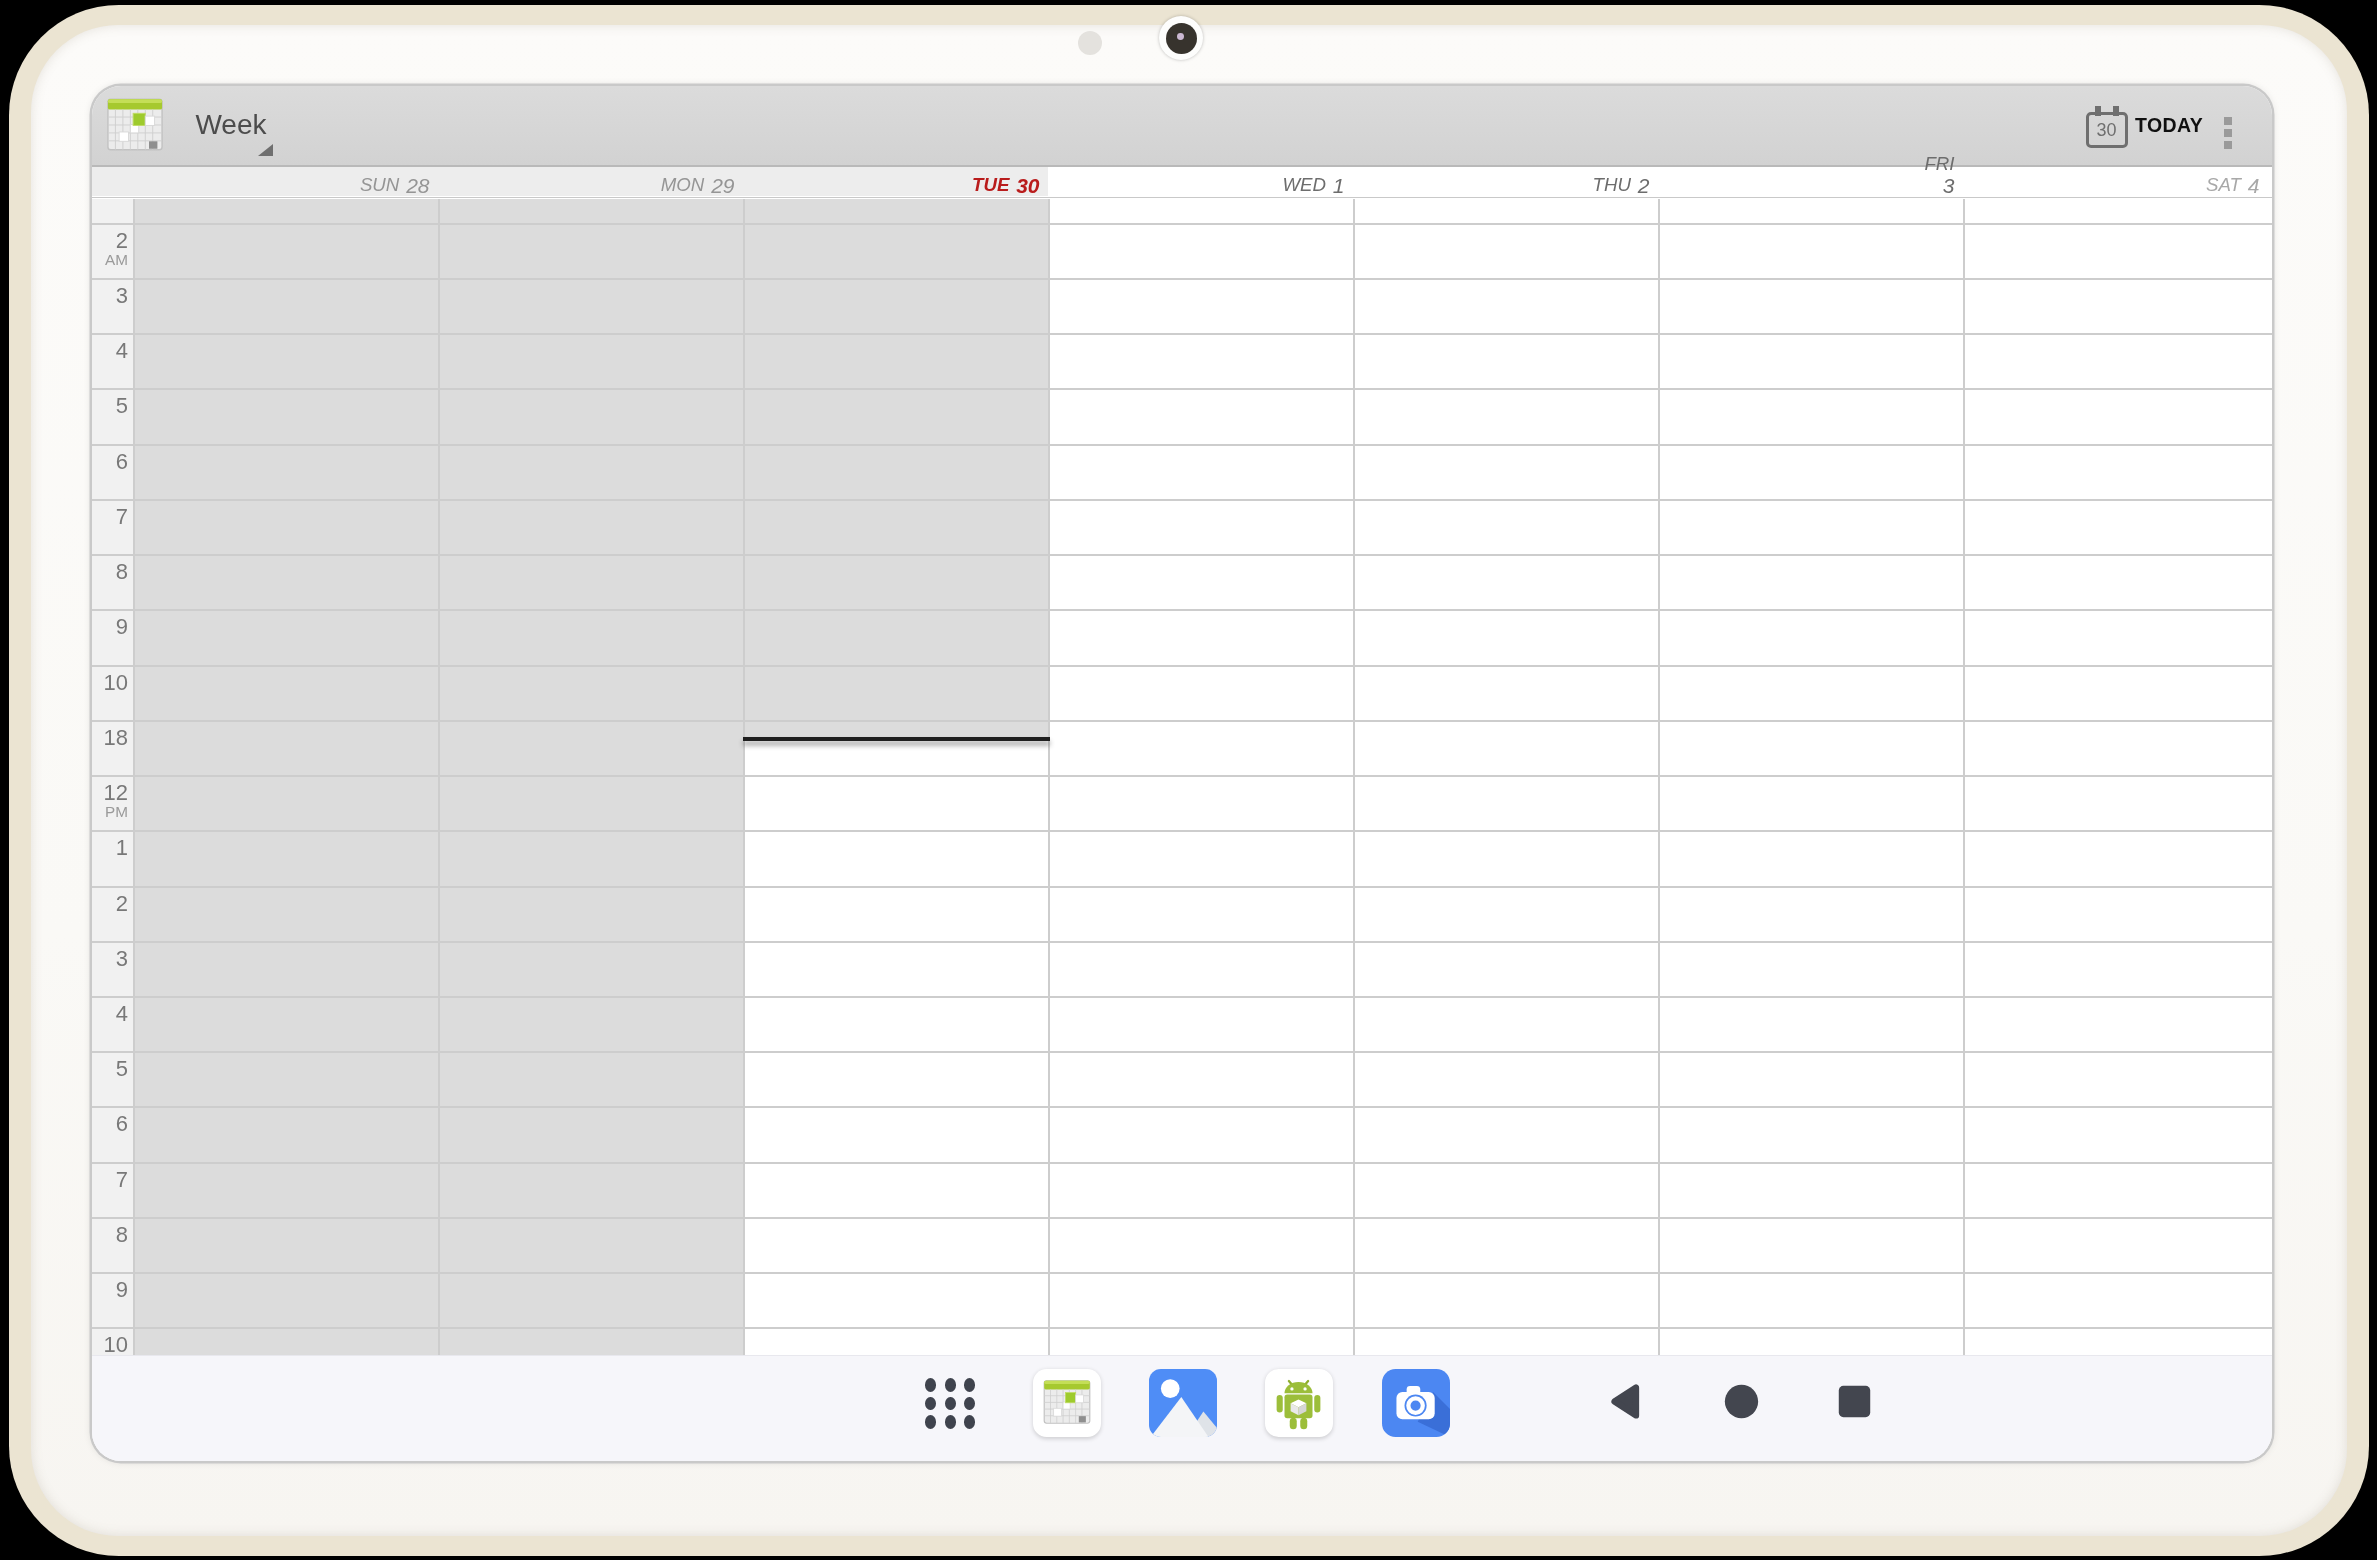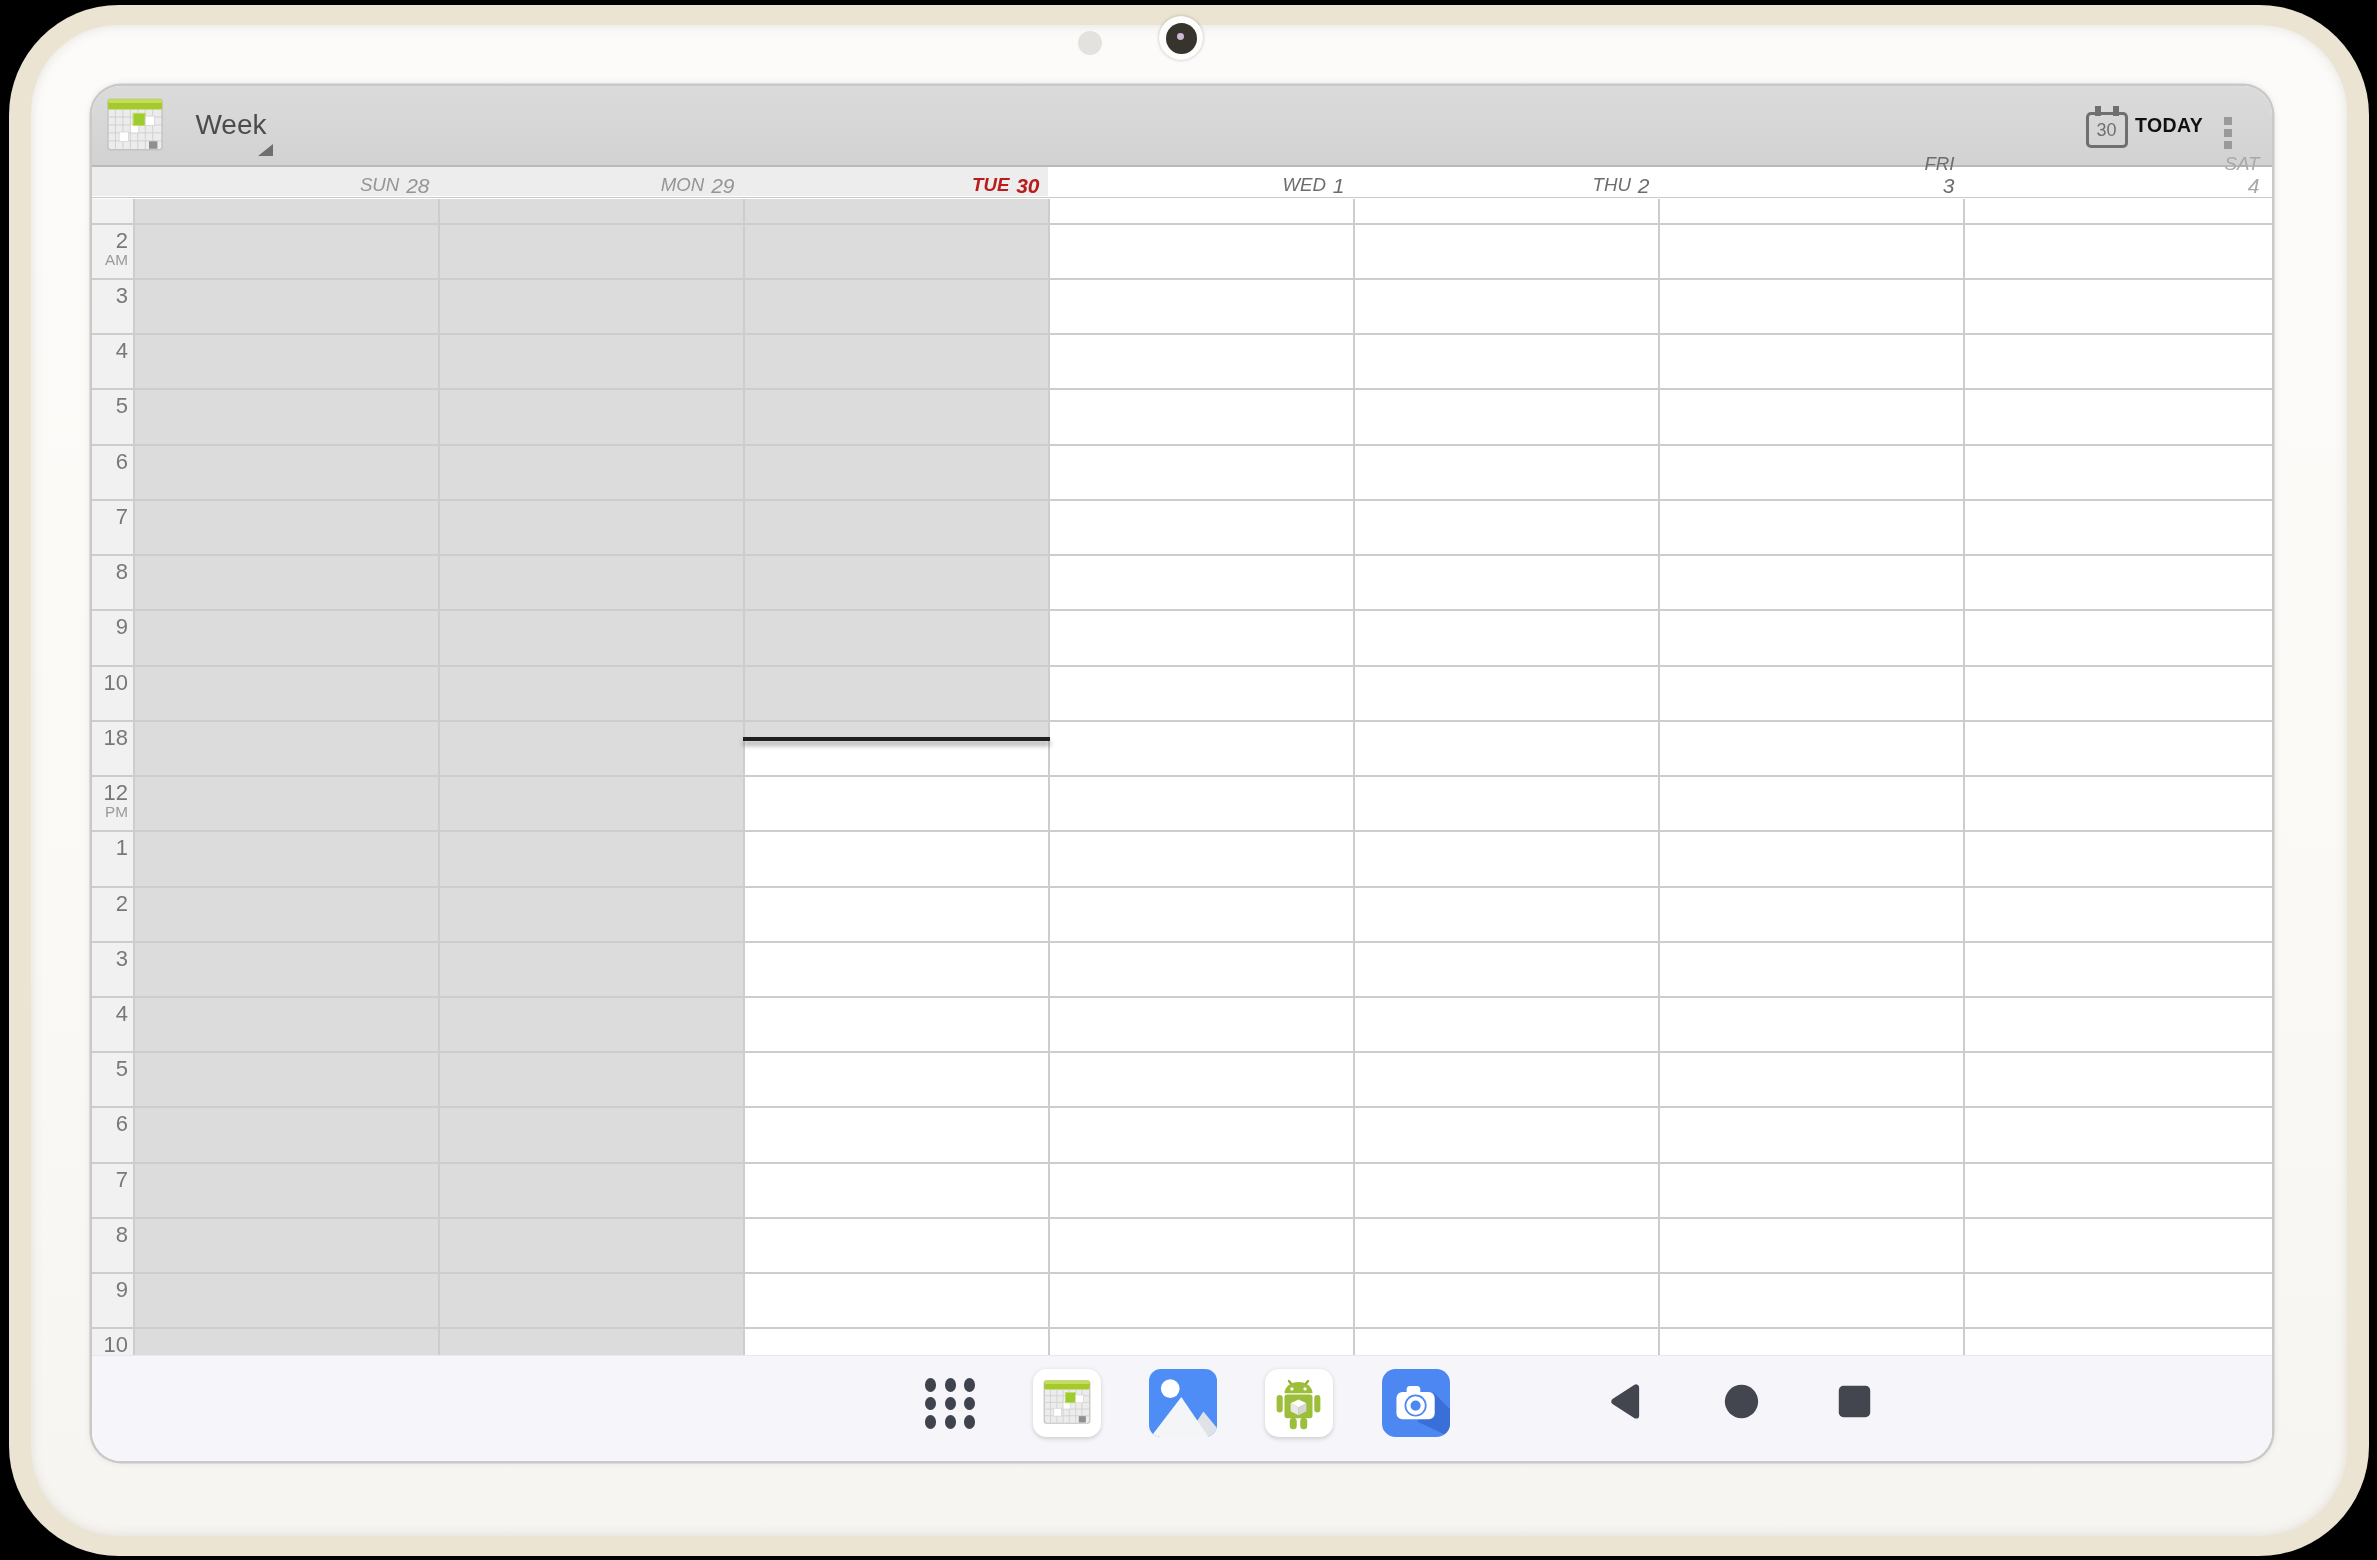--- a/index.html
+++ b/index.html
@@ -48,21 +48,21 @@
   .weekheader{position:absolute; left:0; top:81px; width:100%; height:31px; background:#ffffff;
               border-bottom:1.7px solid #c9c9c9;}
   .wh-past{position:absolute; left:0; top:0; width:956px; height:29px; background:#ededed;}
   .day-label{position:absolute; top:0; height:29px; display:flex; align-items:flex-end;
              justify-content:flex-end; padding-right:8.5px;font-style:italic;}
   .day-label .dname{font-size:18.7px; line-height:1.2;}
   .day-label .ddate{font-size:21px; line-height:1; margin-left:6.8px;}
   .day-label.past{color:#959595;}
   .day-label.today{color:#b91c1c; font-weight:bold;}
   .day-label.future{color:#6d6d6d;}
-  .day-label.weekend{color:#a8a8a8;flex-direction:column;}
+  .day-label.weekend{color:#a8a8a8;}
 
   
   .grid{position:absolute; left:0; top:113px; width:2180px; height:1156px; background:#ffffff; overflow:hidden;}
   .gutter{position:absolute; left:0; top:0; width:41px; height:100%; background:#f1f1f1;}
   .shade{position:absolute; top:0; background:#dcdcdc;}
   .hline{position:absolute; left:0; width:100%; height:1.7px; background:#cdcdcd;}
   .vline{position:absolute; top:0; width:1.7px; height:100%; background:#cdcdcd;}
   .hourlbl{position:absolute; left:0; width:36px; text-align:right;}
   .hourlbl .hnum{font-size:22px; color:#787878; line-height:1.05; display:block;}
   .hourlbl .hmer{font-size:15.3px; color:#9a9a9a; line-height:1.1; display:block;padding-left:7px;}

